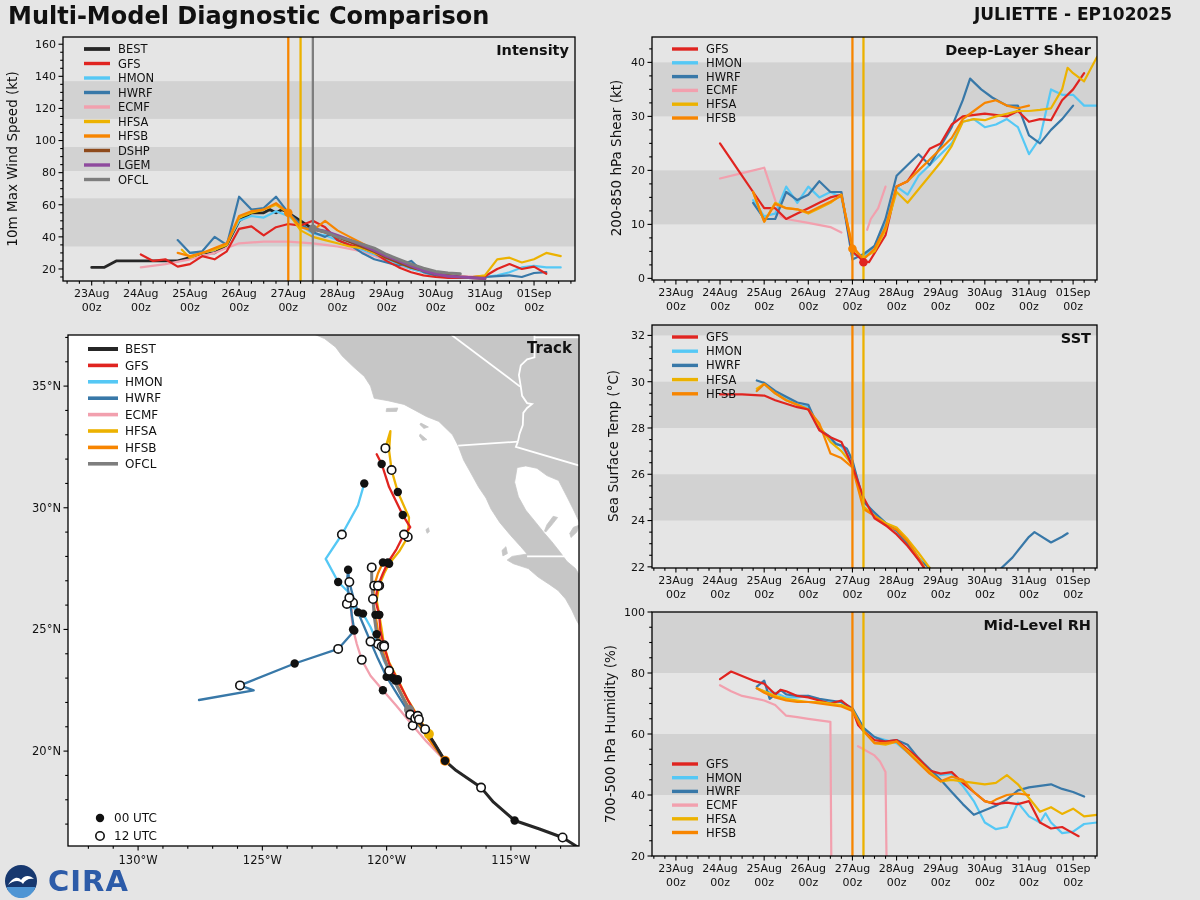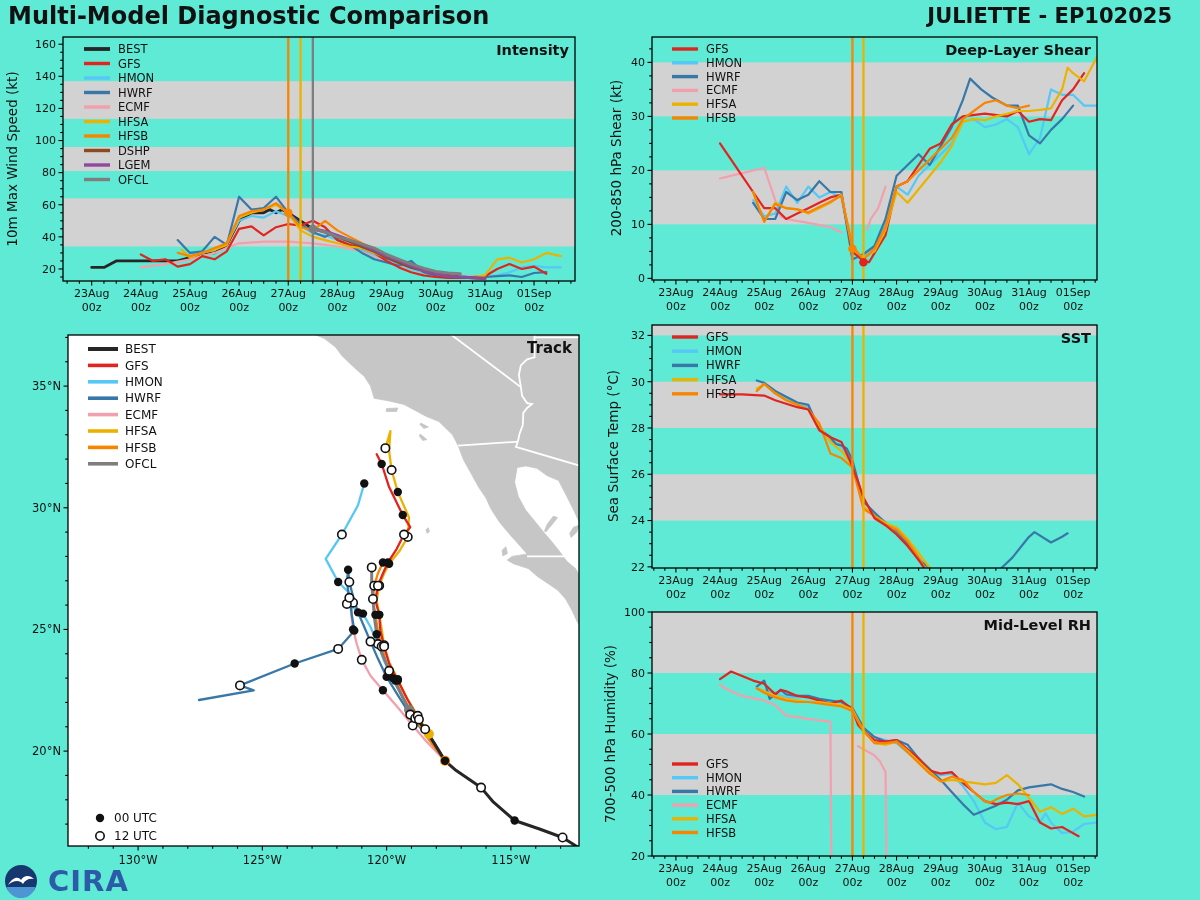--- a/index.html
+++ b/index.html
@@ -1,19 +1,19 @@
 <!DOCTYPE html>
 <html><head>
 <meta charset="utf-8">
 <style>
   html,body{margin:0;padding:0;background:#fff;}
-  .stage{position:relative;width:1200px;height:900px;background:#5eead4;overflow:hidden;
+  .stage{position:relative;width:1200px;height:900px;background:#e5e5e5;overflow:hidden;
          font-family:"DejaVu Sans","Liberation Sans",sans-serif;}
   .fig-title{position:absolute;left:8px;top:2px;font-size:24px;font-weight:bold;color:#111;}
-  .storm-title{position:absolute;right:28px;top:4px;font-size:21px;font-weight:bold;color:#111;margin-left:8px;}
+  .storm-title{position:absolute;right:28px;top:4px;font-size:17px;font-weight:bold;color:#111;margin-left:8px;}
   svg text{font-family:"DejaVu Sans","Liberation Sans",sans-serif;}
   .logos{position:absolute;left:4px;top:864px;display:flex;align-items:center;gap:10px;}
   .cira{font-size:29px;font-weight:bold;color:#2c5ba8;letter-spacing:1px;line-height:1;}
 </style>
 </head>
 <body>
 
 <div class="stage">
   <div class="fig-title">Multi-Model Diagnostic Comparison</div>
   <div class="storm-title">JULIETTE - EP102025</div>

